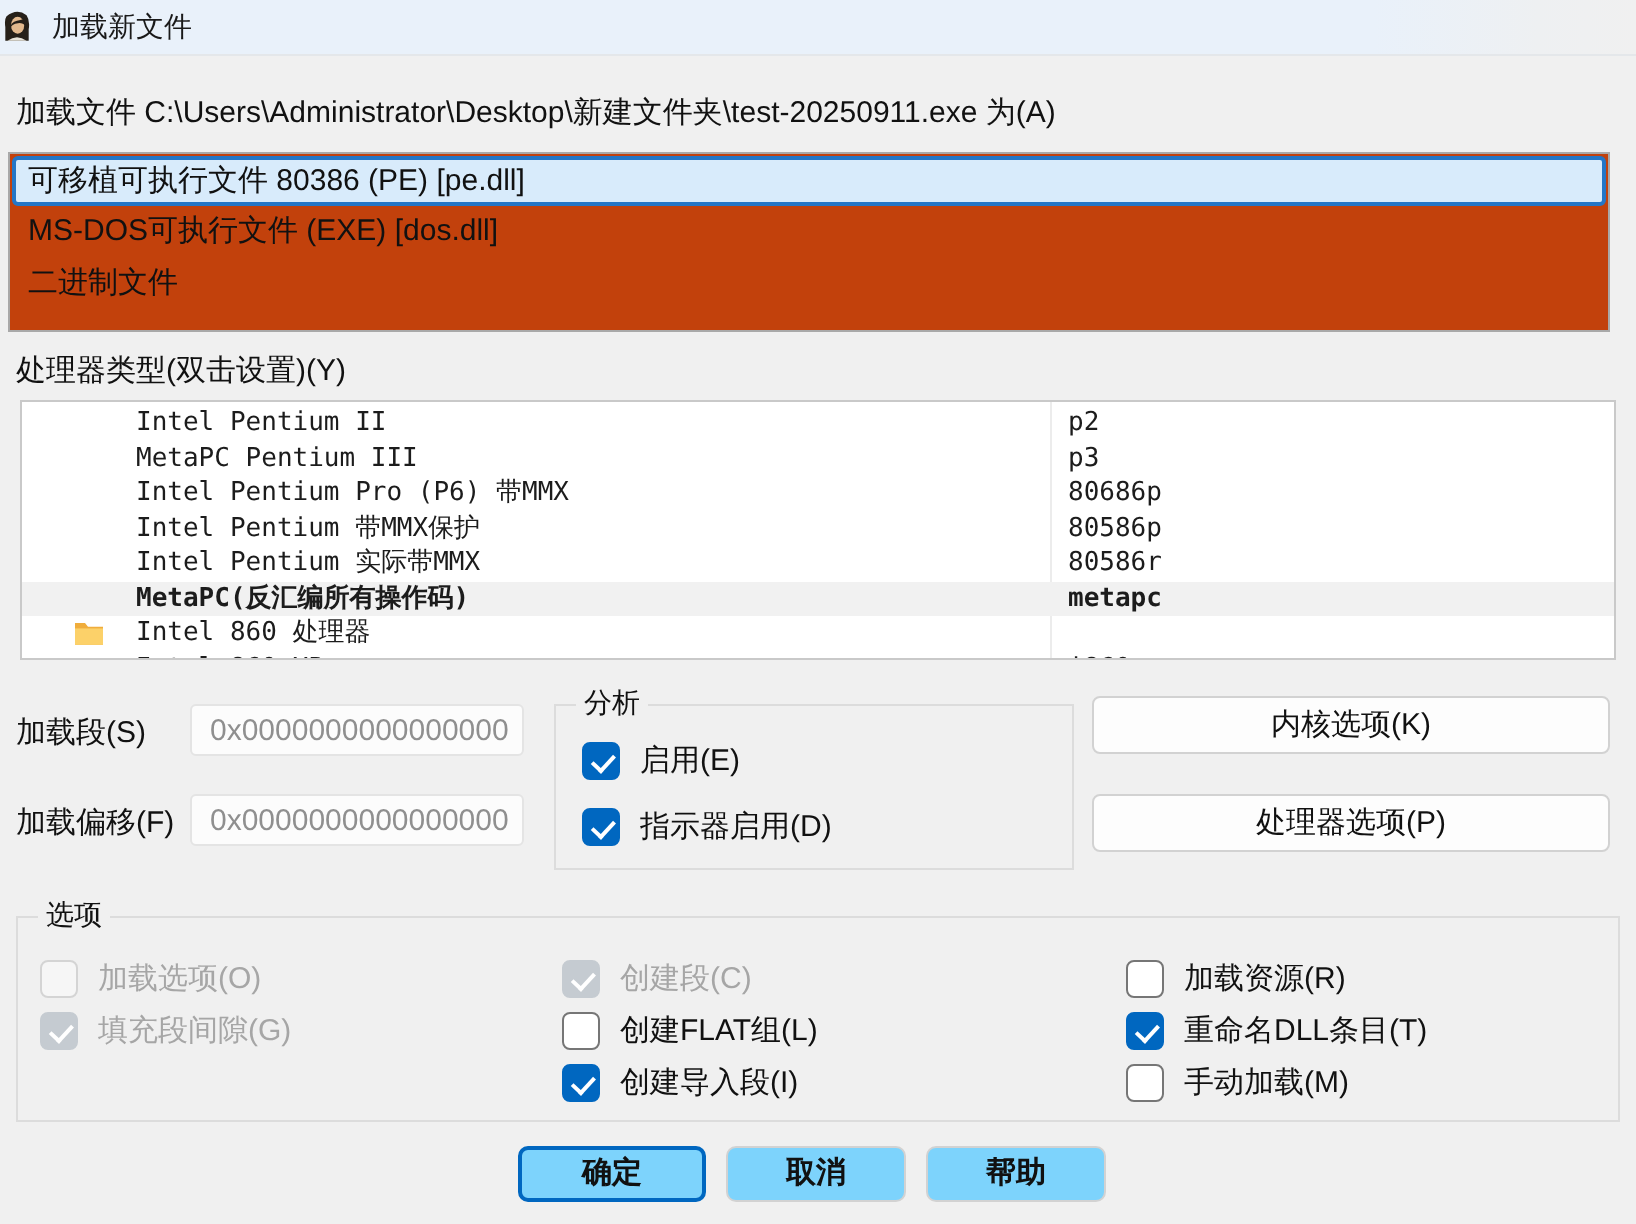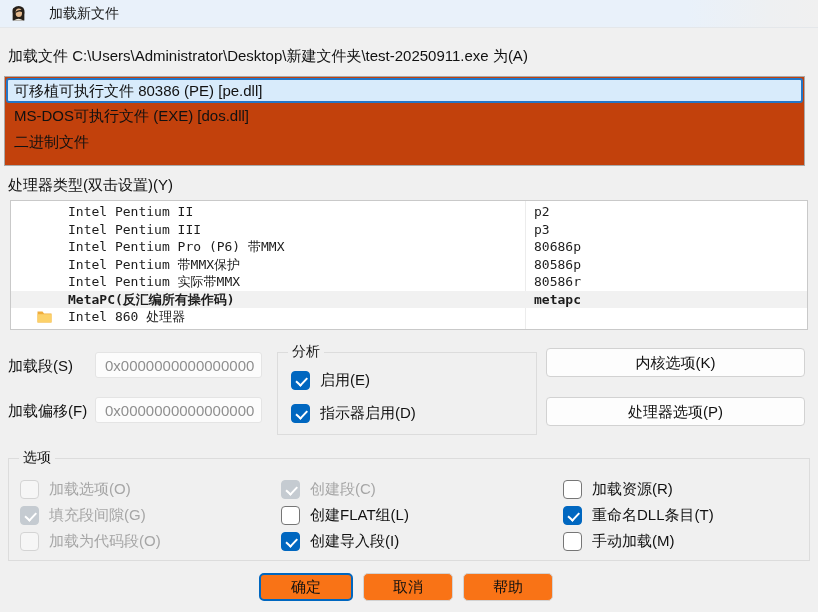--- a/index.html
+++ b/index.html
@@ -5,21 +5,21 @@
   html,body{margin:0;padding:0;background:#f0f0f0;}
   .dialog{
     position:relative;width:818px;height:612px;background:#f0f0f0;
     font-family:"Liberation Sans",sans-serif;overflow:hidden;color:#111;
   }
   
   .titlebar{
     position:absolute;left:0;top:0;width:818px;height:28px;
     background:linear-gradient(90deg,#e9f1fa 0%,#e9f1fa 84%,#eef0f2 94%,#f0f0f0 100%);
     border-bottom:1px solid #e4e7ea;
-    display:flex;align-items:center;gap:22px;padding-left:10px;box-sizing:border-box;
+    display:flex;align-items:center;gap:9px;box-sizing:border-box;
   }
   .titlebar .title{font-size:14px;color:#1a1a1a;}
   .app-icon{width:17px;height:17px;display:inline-block;}
   
   .file-label{position:absolute;left:8px;top:47px;font-size:15px;white-space:nowrap;}
   
   .filetype-list{
     position:absolute;left:4px;top:76px;width:801px;height:90px;
     background:#c2410c;border:1px solid #a9a9a9;box-sizing:border-box;padding-top:1px;
   }
@@ -71,22 +71,22 @@
   .opt-item.disabled.checked .cb{background:#c5cbd1;border-color:#c5cbd1;}
   .opt-item.disabled .opt-label{color:#a6a6a6;}
   
   .side-btn{
     position:absolute;left:546px;width:259px;height:29px;box-sizing:border-box;
     background:#fdfdfd;border:1px solid #d2d2d2;border-radius:4px;
     font-size:15px;text-align:center;line-height:27px;cursor:default;
   }
   .footer-btn{
     position:absolute;top:573px;height:28px;box-sizing:border-box;
-    background:#f97316;border:1px solid #d2d2d2;border-radius:5px;
-    font-size:15px;text-align:center;line-height:26px;cursor:default;
+    background:#7dd3fc;border:1px solid #d2d2d2;border-radius:5px;
+    font-size:15px;text-align:center;line-height:26px;cursor:default;font-weight:bold;
   }
   .footer-btn.ok{border:2px solid #0067c0;line-height:24px;}
 </style>
 </head>
 <body>
 
 <div class="dialog">
 
   <div class="titlebar">
     <span class="app-icon">
@@ -110,21 +110,21 @@
 
   <div class="proc-label">处理器类型(双击设置)(Y)</div>
 
   <div class="proc-list">
     <div class="proc-sep"></div>
     <div class="proc-row">
       <span class="proc-name">Intel Pentium II</span>
       <span class="proc-id">p2</span>
     </div>
     <div class="proc-row">
-      <span class="proc-name">Intel Pentium III</span>
+      <span class="proc-name">MetaPC Pentium III</span>
       <span class="proc-id">p3</span>
     </div>
     <div class="proc-row">
       <span class="proc-name">Intel Pentium Pro (P6) 带MMX</span>
       <span class="proc-id">80686p</span>
     </div>
     <div class="proc-row">
       <span class="proc-name">Intel Pentium 带MMX保护</span>
       <span class="proc-id">80586p</span>
     </div>
@@ -177,24 +177,20 @@
   </div>
 
   <div class="opt-item checked disabled" style="left:20px;top:506px;">
     <span class="cb"></span>
     <span class="opt-label">填充段间隙(G)</span>
   </div>
   <div class="opt-item disabled" style="left:20px;top:480px;">
     <span class="cb"></span>
     <span class="opt-label">加载选项(O)</span>
   </div>
-  <div class="opt-item disabled" style="left:20px;top:532px;">
-    <span class="cb"></span>
-    <span class="opt-label">加载为代码段(O)</span>
-  </div>
 
   <div class="opt-item checked disabled" style="left:281px;top:480px;">
     <span class="cb"></span>
     <span class="opt-label">创建段(C)</span>
   </div>
   <div class="opt-item" style="left:281px;top:506px;">
     <span class="cb"></span>
     <span class="opt-label">创建FLAT组(L)</span>
   </div>
   <div class="opt-item checked" style="left:281px;top:532px;">

